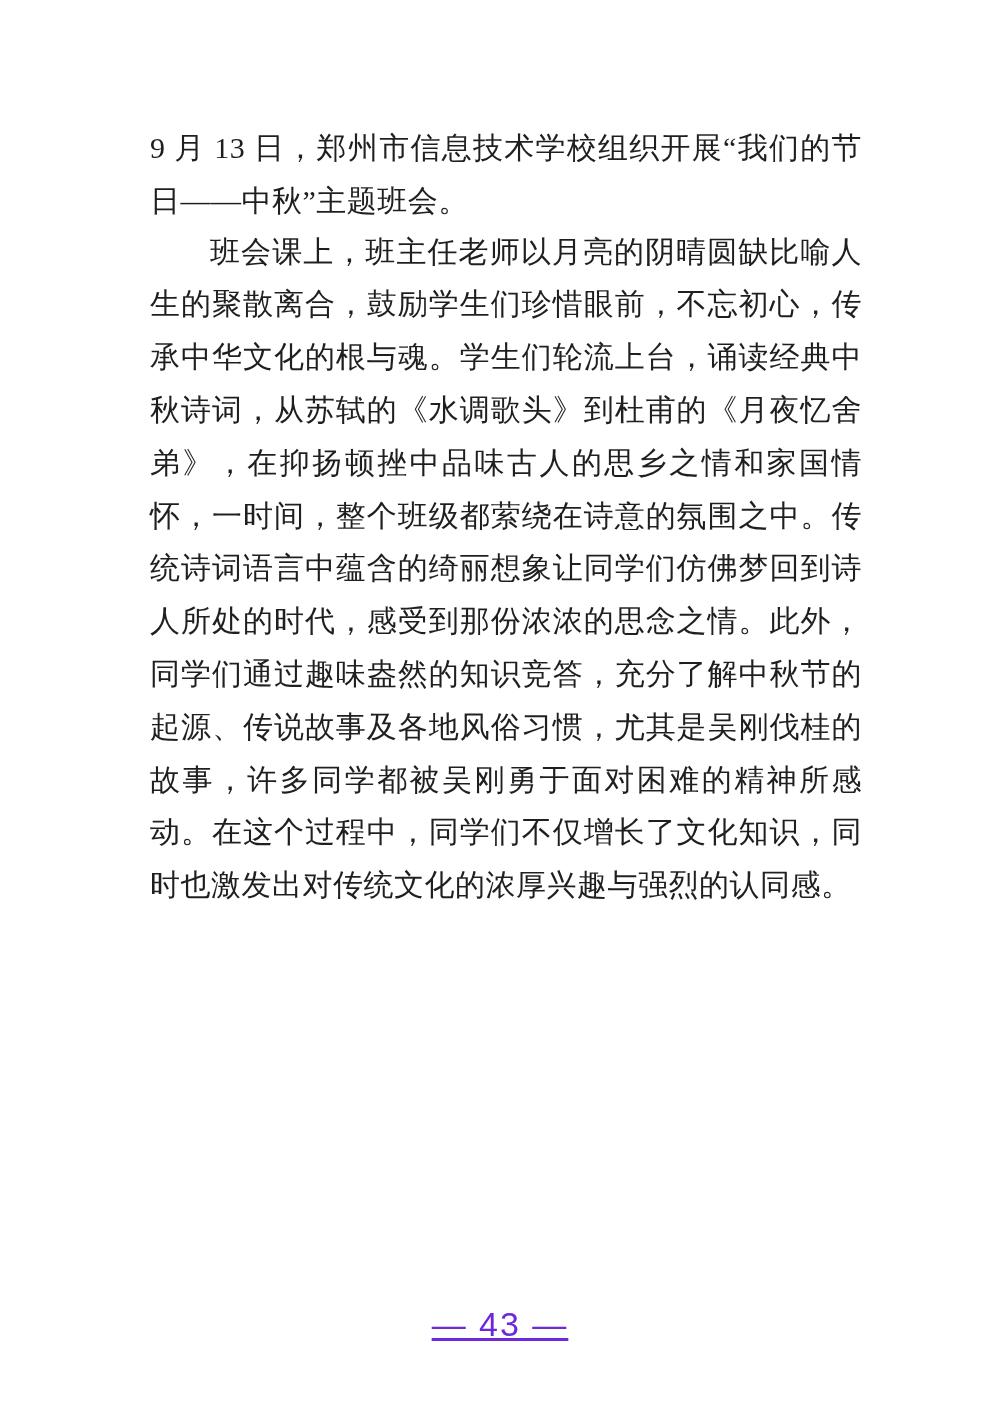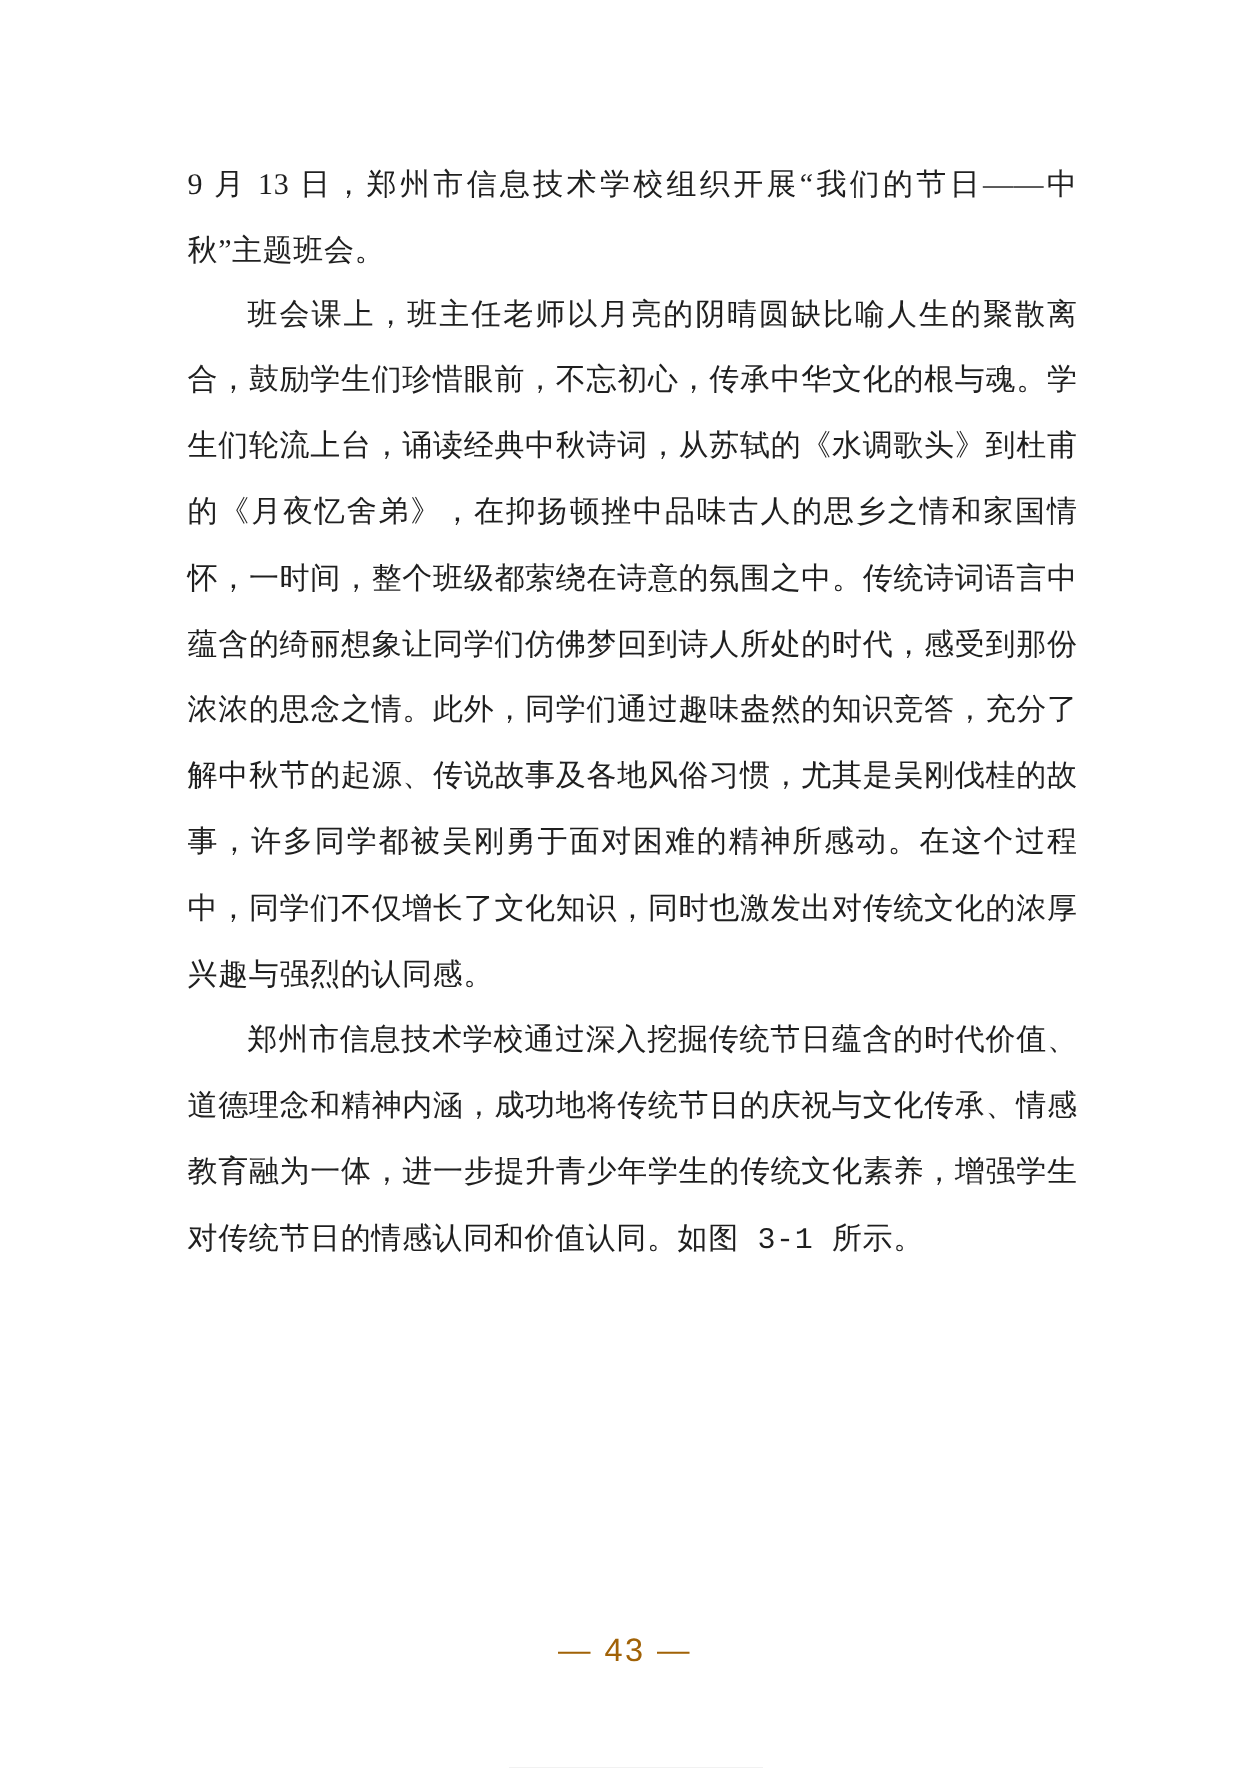--- a/index.html
+++ b/index.html
@@ -14,52 +14,52 @@
     margin: 0 auto;
     background: #ffffff;
     overflow: hidden;
   }
   .content {
     position: absolute;
     left: 150px;
     top: 122px;
     width: 712px;
     font-family: "Liberation Serif", "DejaVu Serif", serif;
-    font-size: 24px;
+    font-size: 30px;
     line-height: 52.8px;
     color: #1f1f1f;
     text-align: justify;
     letter-spacing: 0.5px;
   }
   .content p {
     margin: 0;
     padding: 0;
   }
   .content p.indent {
     text-indent: 2em;
     font-family: Liberation Mono, monospace;
   }
   .footer {
     position: absolute;
     left: 0;
     top: 1305px;
     width: 100%;
     text-align: center;
     font-family: "Liberation Sans", "DejaVu Sans", sans-serif;
-    font-size: 26px;
-    color: #a16207;
+    font-size: 34px;
+    color: #6d28d9;
     letter-spacing: 2px;
+    text-decoration: underline;
   }
 </style>
 </head>
 <body>
 
 <div class="page">
 
   <div class="content">
     <p>9 月 13 日，郑州市信息技术学校组织开展“我们的节日——中秋”主题班会。</p>
     <p class="indent">班会课上，班主任老师以月亮的阴晴圆缺比喻人生的聚散离合，鼓励学生们珍惜眼前，不忘初心，传承中华文化的根与魂。学生们轮流上台，诵读经典中秋诗词，从苏轼的《水调歌头》到杜甫的《月夜忆舍弟》，在抑扬顿挫中品味古人的思乡之情和家国情怀，一时间，整个班级都萦绕在诗意的氛围之中。传统诗词语言中蕴含的绮丽想象让同学们仿佛梦回到诗人所处的时代，感受到那份浓浓的思念之情。此外，同学们通过趣味盎然的知识竞答，充分了解中秋节的起源、传说故事及各地风俗习惯，尤其是吴刚伐桂的故事，许多同学都被吴刚勇于面对困难的精神所感动。在这个过程中，同学们不仅增长了文化知识，同时也激发出对传统文化的浓厚兴趣与强烈的认同感。</p>
-    <p class="indent">郑州市信息技术学校通过深入挖掘传统节日蕴含的时代价值、道德理念和精神内涵，成功地将传统节日的庆祝与文化传承、情感教育融为一体，进一步提升青少年学生的传统文化素养，增强学生对传统节日的情感认同和价值认同。如图 3-1 所示。</p>
   </div>
 
   <div class="footer">— 43 —</div>
 
 </div>
 
 </body></html>

